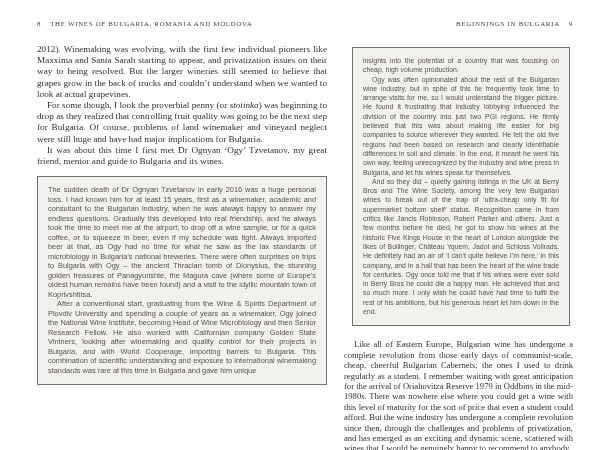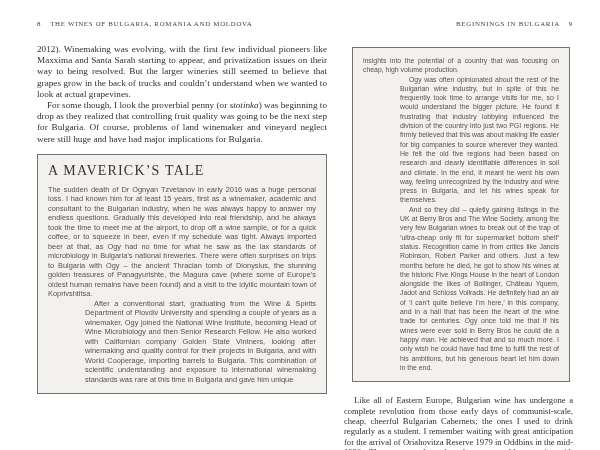--- a/index.html
+++ b/index.html
@@ -60,40 +60,40 @@
     font-family: "Liberation Serif", "DejaVu Serif", serif;
   }
   .box-para {
     margin: 0;
     font-family: "Liberation Sans", "DejaVu Sans", sans-serif;
     text-align: justify;
     color: var(--box-text, #57524c);
   }
   .page-left  .box-para { font-size: 7.4px; line-height: 9.5px; }
   .page-right .box-para { font-size: 6.9px; line-height: 9.3px; }
-  .box-para.indent { text-indent: 9px; margin-left: 37px; }
+  .box-para.indent { text-indent: 9px; }
 </style>
 </head>
 <body>
 
 <div class="spread">
 
   <div class="page page-left">
     <div class="running-head">
       <span>8</span>
       <span>THE WINES OF BULGARIA, ROMANIA AND MOLDOVA</span>
     </div>
 
     <div class="body-text">
       <p class="para">2012). Winemaking was evolving, with the first few individual pioneers like Maxxima and Santa Sarah starting to appear, and privatization issues on their way to being resolved. But the larger wineries still seemed to believe that grapes grow in the back of trucks and couldn’t understand when we wanted to look at actual grapevines.</p>
       <p class="para indent"><span>For some though, I look the proverbial penny (or </span><em>stotinka</em><span>) was beginning to drop as they realized that controlling fruit quality was going to be the next step for Bulgaria. Of course, problems of land winemaker and vineyard neglect were still huge and have had major implications for Bulgaria.</span></p>
+      <p class="para indent">It was about this time I first met Dr Ognyan ‘Ogy’ Tzvetanov, my great friend, mentor and guide to Bulgaria and its wines.</p>
     </div>
 
     <div class="callout-box">
-      <h2 class="box-title">A MAVERICK’S TALE</h2>
       <p class="box-para">The sudden death of Dr Ognyan Tzvetanov in early 2016 was a huge personal loss. I had known him for at least 15 years, first as a winemaker, academic and consultant to the Bulgarian industry, when he was always happy to answer my endless questions. Gradually this developed into real friendship, and he always took the time to meet me at the airport, to drop off a wine sample, or for a quick coffee, or to squeeze in beer, even if my schedule was tight. Always imported beer at that, as Ogy had no time for what he saw as the lax standards of microbiology in Bulgaria’s national breweries. There were often surprises on trips to Bulgaria with Ogy – the ancient Thracian tomb of Dionysius, the stunning golden treasures of Panagyurishte, the Magura cave (where some of Europe’s oldest human remains have been found) and a visit to the idyllic mountain town of Koprivshtitsa.</p>
       <p class="box-para indent">After a conventional start, graduating from the Wine &amp; Spirits Department of Plovdiv University and spending a couple of years as a winemaker, Ogy joined the National Wine Institute, becoming Head of Wine Microbiology and then Senior Research Fellow. He also worked with Californian company Golden State Vintners, looking after winemaking and quality control for their projects in Bulgaria, and with World Cooperage, importing barrels to Bulgaria. This combination of scientific understanding and exposure to international winemaking standards was rare at this time in Bulgaria and gave him unique</p>
     </div>
   </div>
 
   <div class="page page-right">
     <div class="running-head right">
       <span>BEGINNINGS IN BULGARIA</span>
       <span>9</span>
     </div>

